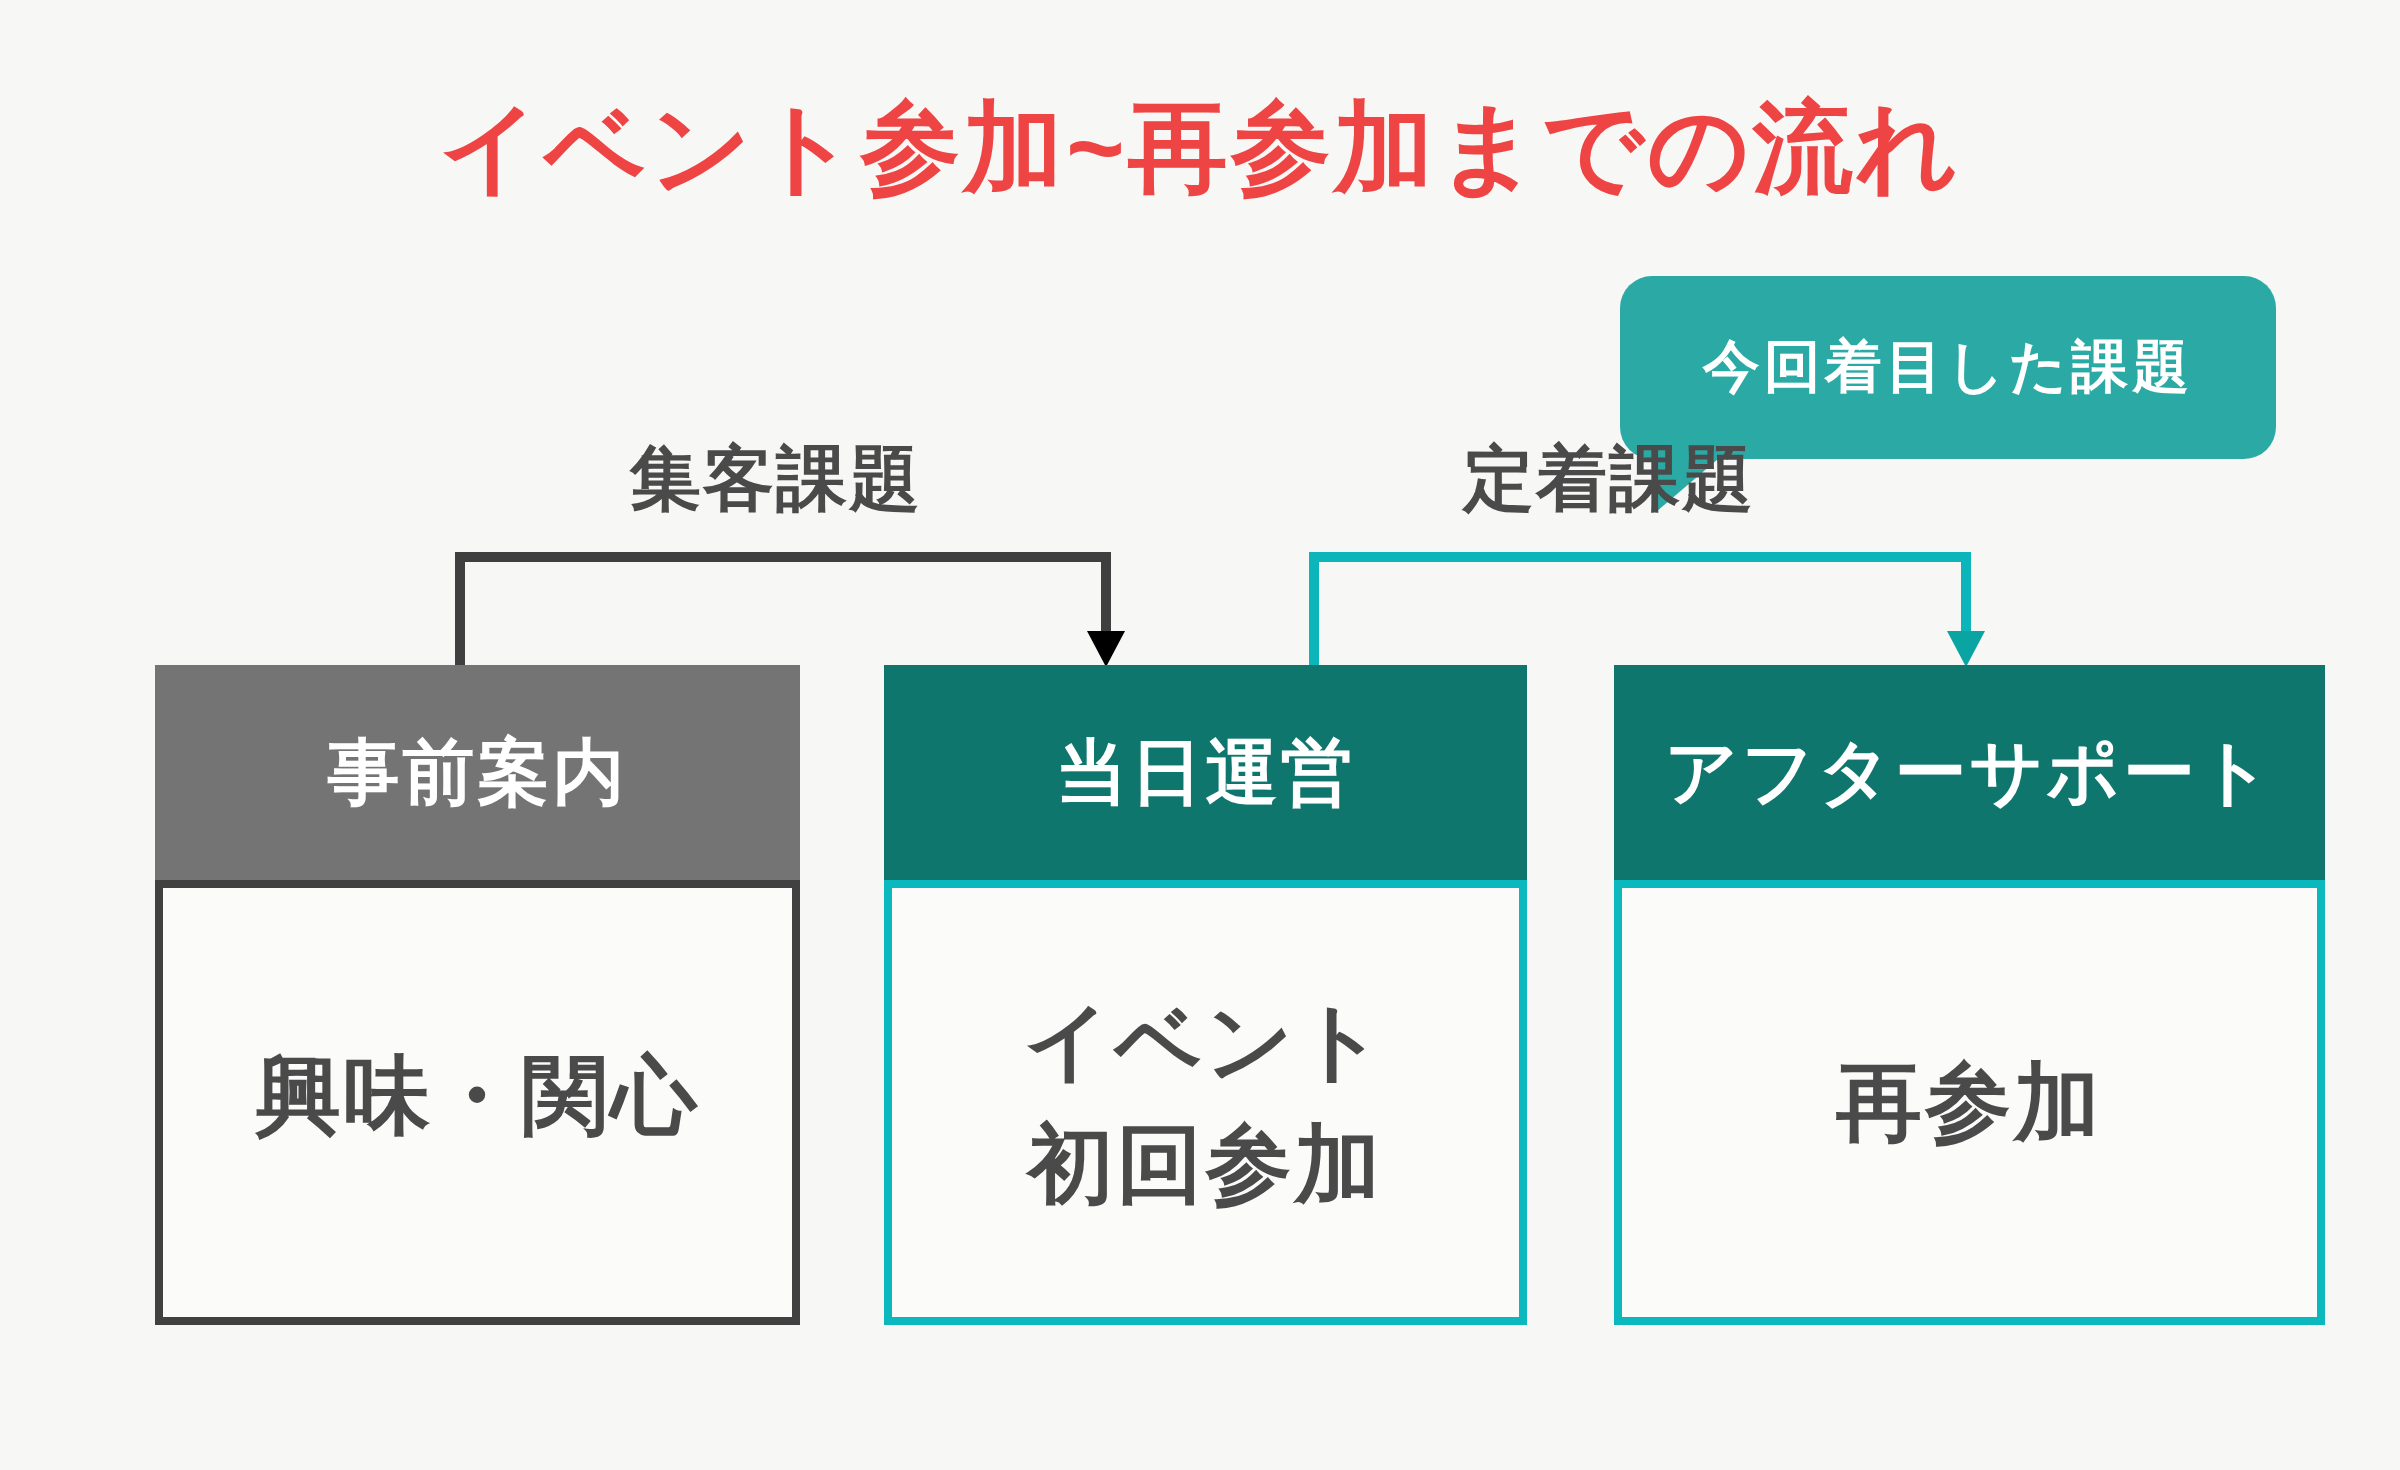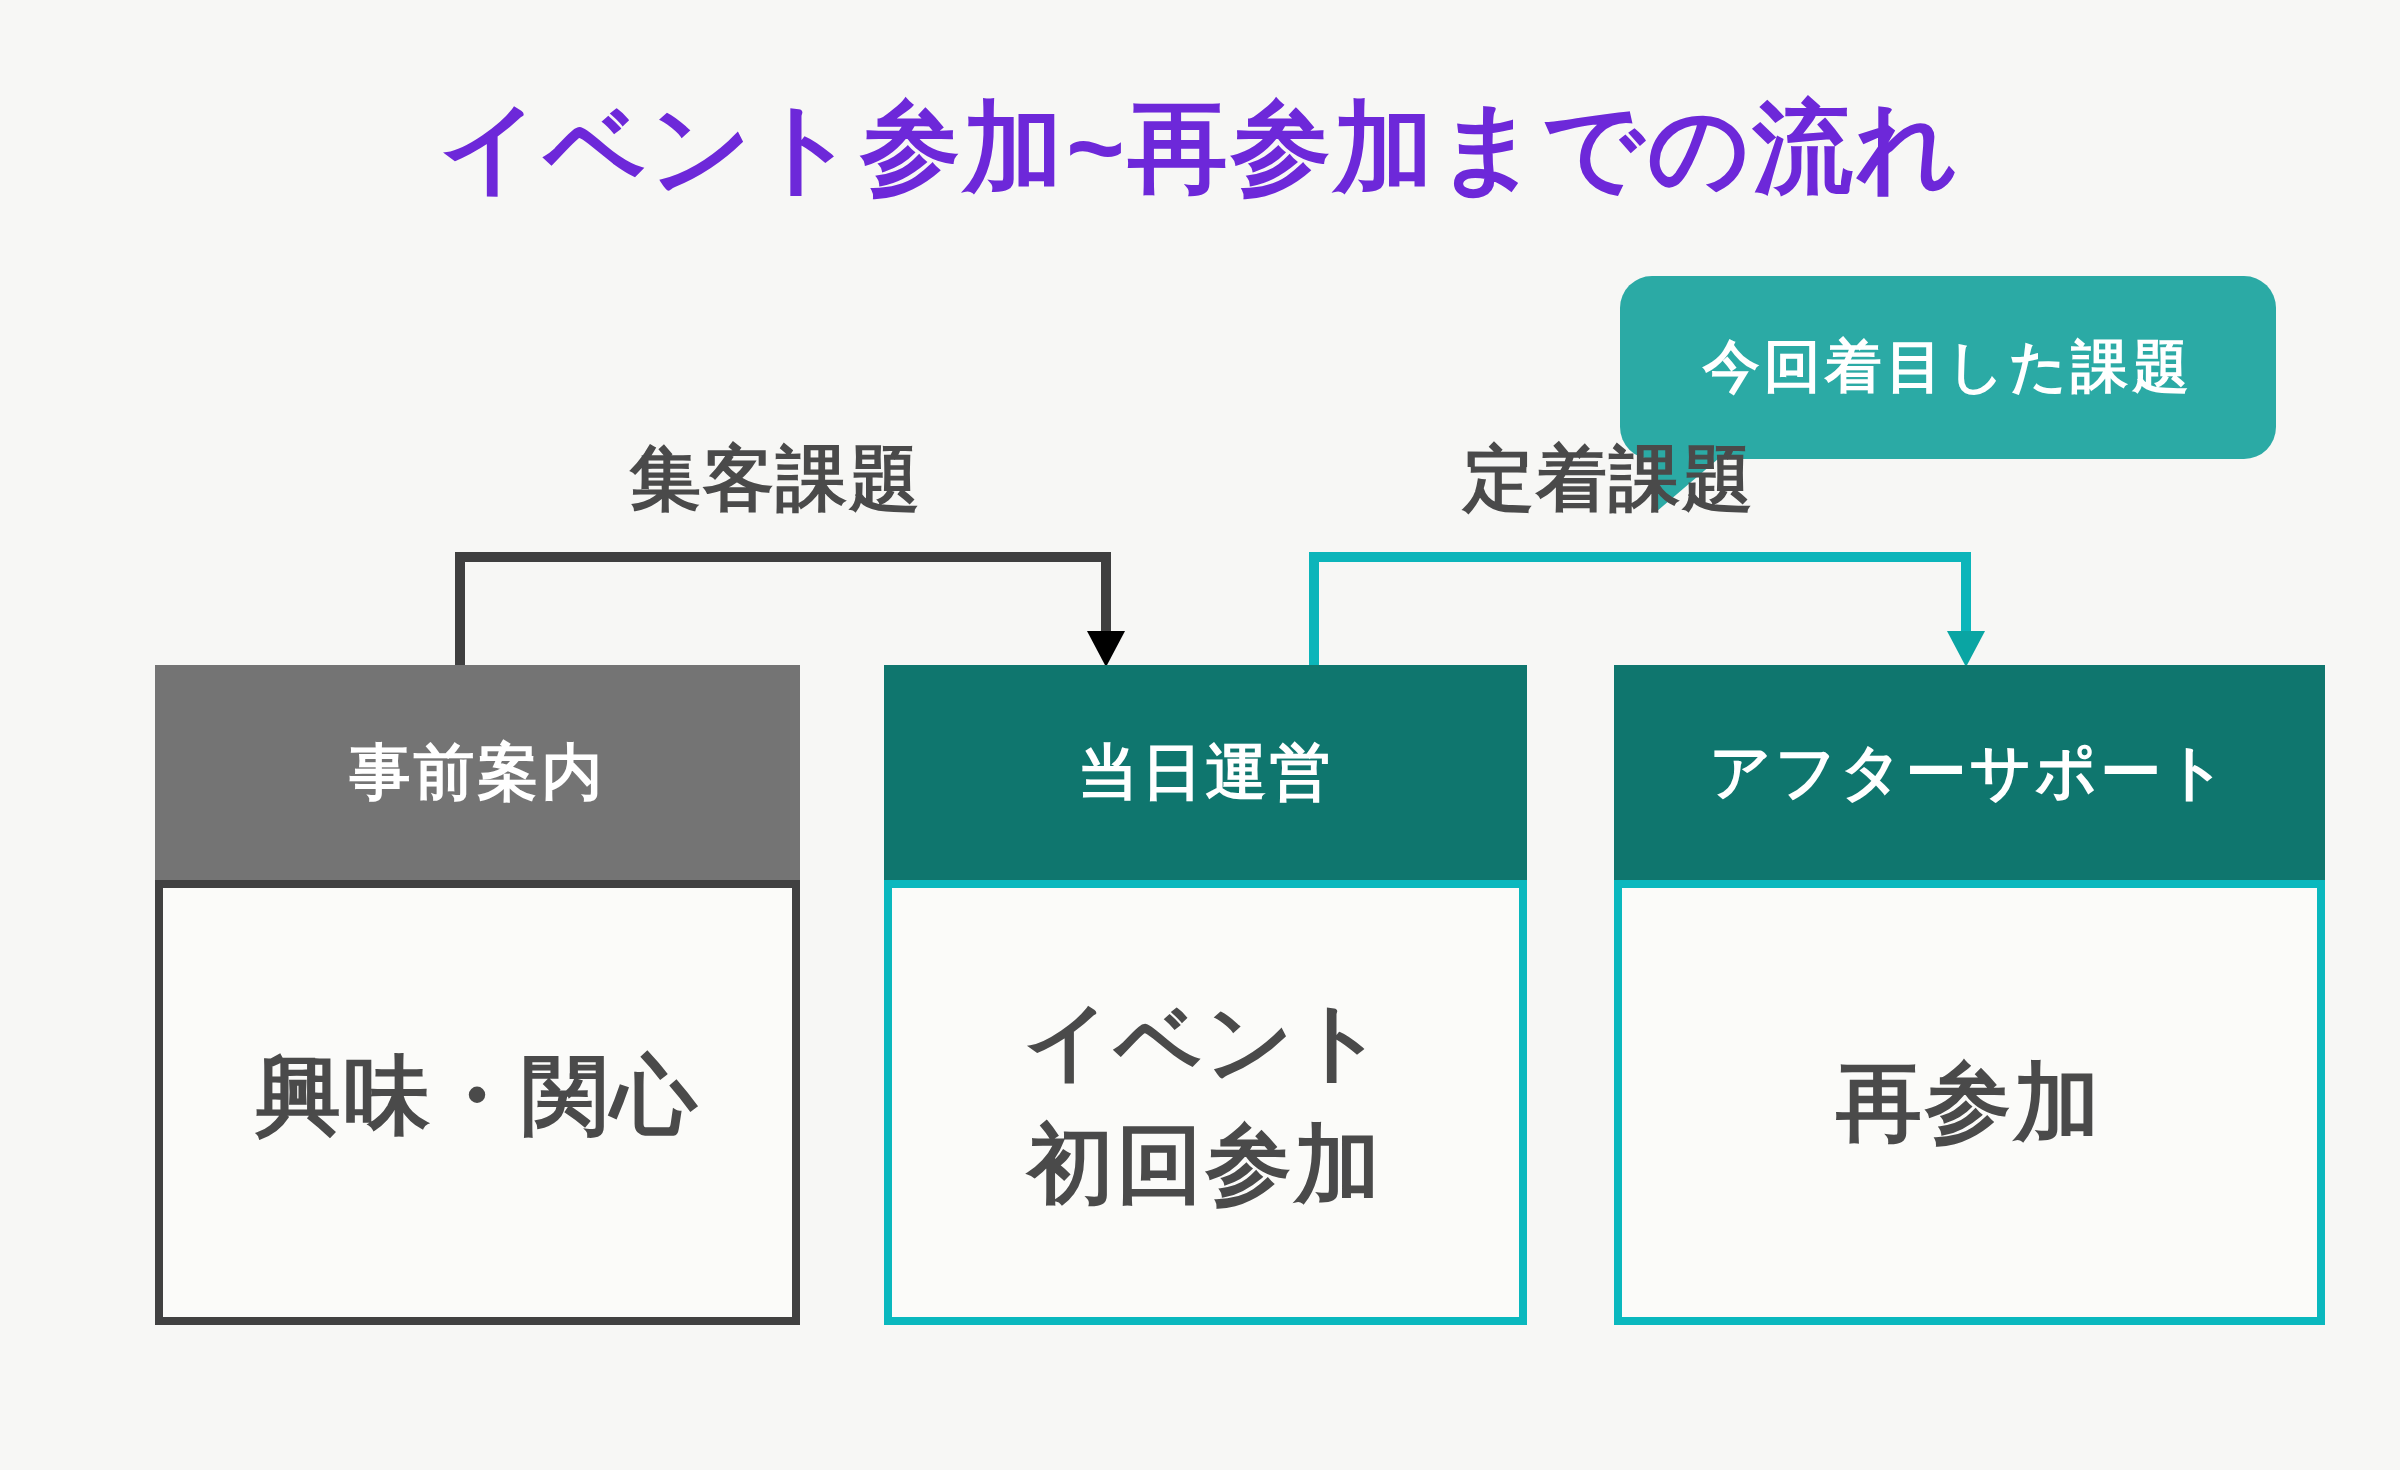--- a/index.html
+++ b/index.html
@@ -3,21 +3,21 @@
 <meta charset="utf-8">
 <style>
   html,body{margin:0;padding:0;}
   body{
     width:2400px;height:1470px;position:relative;overflow:hidden;
     background:#f7f7f5;
     font-family:"Liberation Sans","DejaVu Sans",sans-serif;
   }
   .title{
     position:absolute;top:92px;left:0;width:2400px;
-    text-align:center;font-size:100px;font-weight:bold;color:#6d28d9;
+    text-align:center;font-size:100px;font-weight:bold;color:#ef4444;
     letter-spacing:3px;line-height:1.1;white-space:nowrap;
   }
   .callout{
     position:absolute;left:1620px;top:276px;width:656px;height:183px;
     background:#2baaa5;border-radius:32px;
     display:flex;align-items:center;justify-content:center;
   }
   .callout-text{
     color:#ffffff;font-size:57px;font-weight:bold;letter-spacing:4px;white-space:nowrap;
   }
@@ -28,21 +28,21 @@
   }
   .edge-label.acq{left:630px;}
   .edge-label.ret{left:1463px;}
   .connectors{position:absolute;left:0;top:0;width:2400px;height:1470px;}
   .box{position:absolute;top:665px;height:660px;}
   .box.pre{left:155px;width:645px;}
   .box.day{left:884px;width:643px;}
   .box.after{left:1614px;width:711px;}
   .box-header{
     height:215px;display:flex;align-items:center;justify-content:center;
-    color:#ffffff;font-size:61px;font-weight:bold;letter-spacing:3px;white-space:nowrap;
+    color:#ffffff;font-size:72px;font-weight:bold;letter-spacing:3px;white-space:nowrap;
   }
   .box.pre .box-header{background:#747474;}
   .box.day .box-header,.box.after .box-header{background:#0f766e;}
   .box-body{
     height:445px;box-sizing:border-box;background:#fbfbf9;
     display:flex;flex-direction:column;align-items:center;justify-content:center;
     font-size:86px;font-weight:bold;color:#4a4a4a;letter-spacing:3px;
     line-height:1.42;text-align:center;
   }
   .box.pre .box-body{border:8px solid #414141;font-family:Liberation Mono, monospace;}

